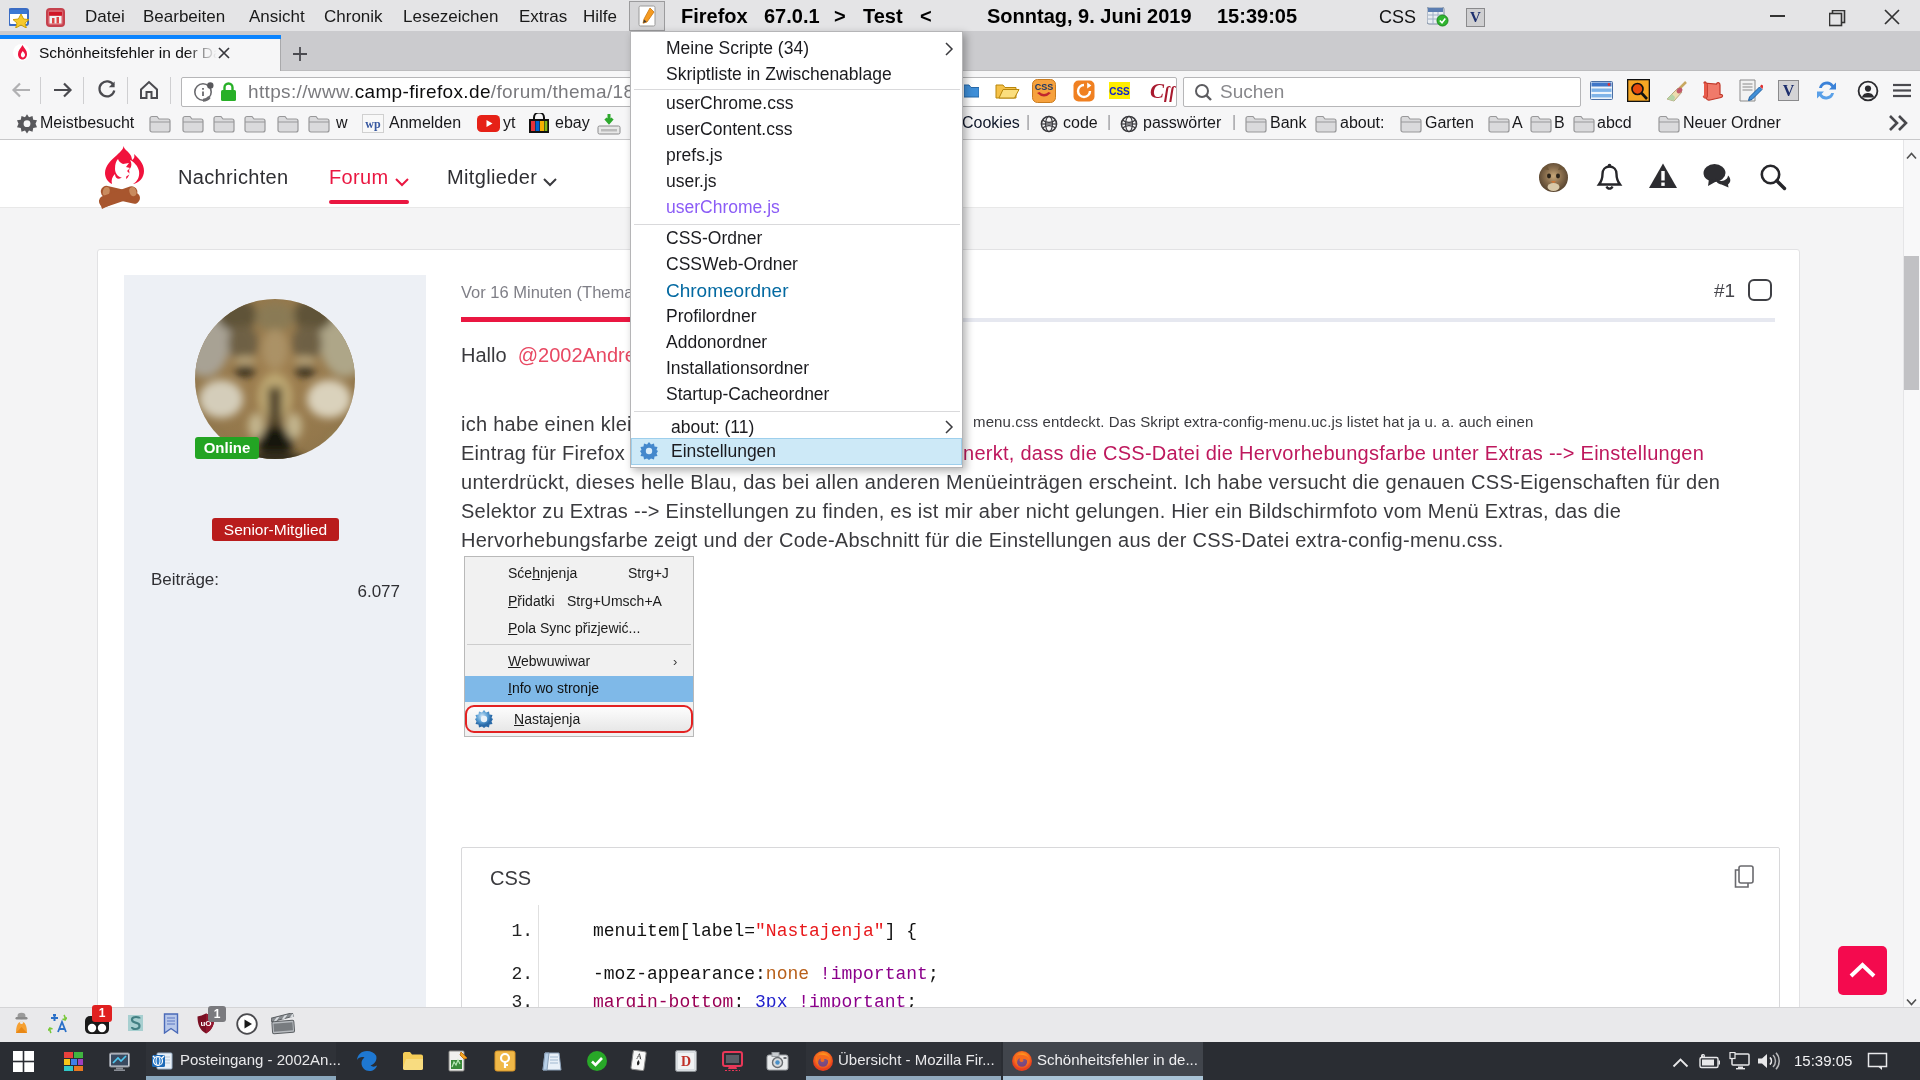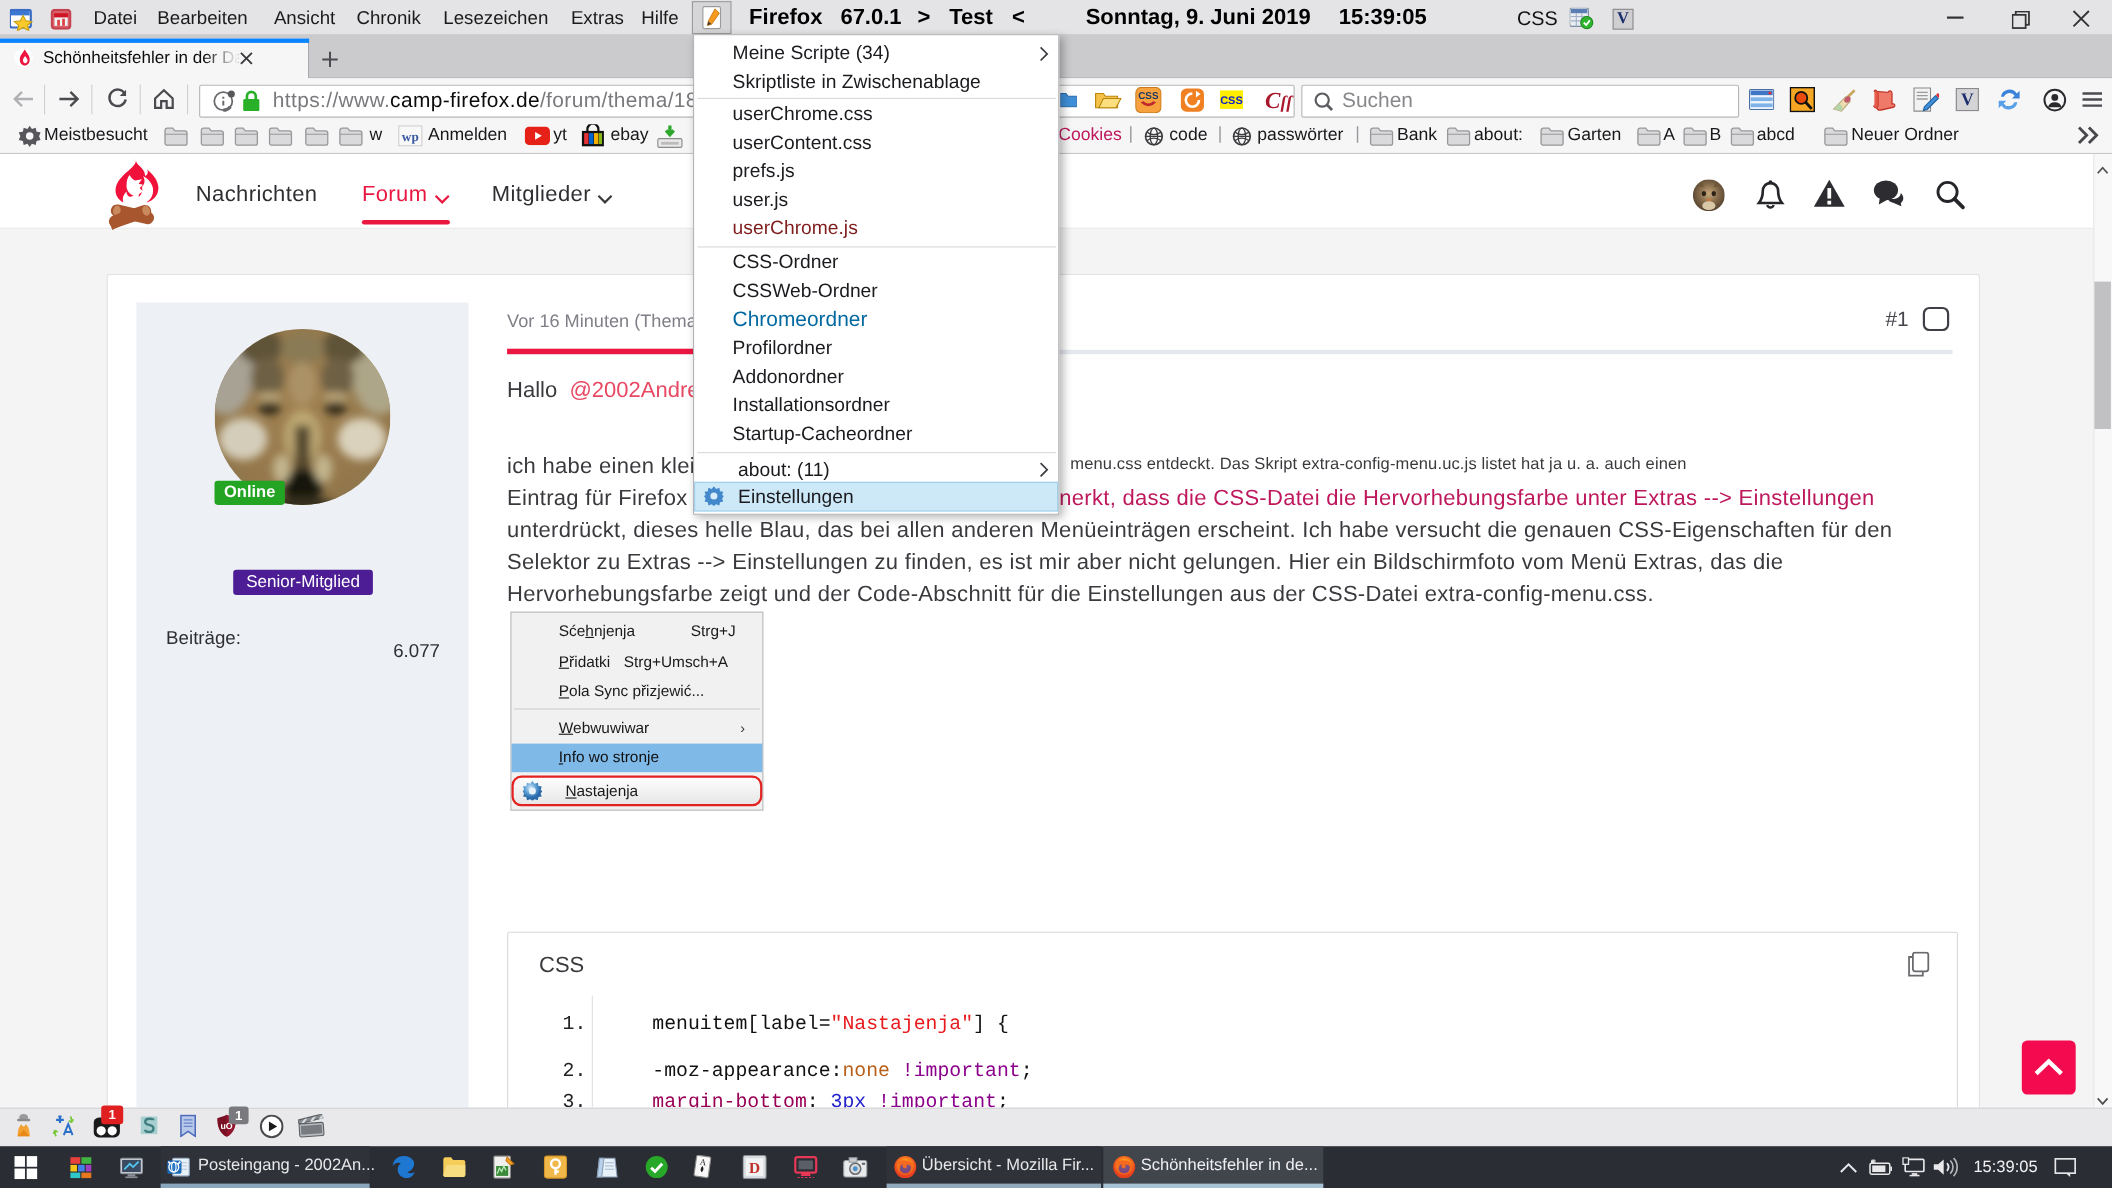--- a/index.html
+++ b/index.html
@@ -258,21 +258,21 @@
       <rect x="7.5" y="8" width="4" height="10" fill="#0064d2"></rect>
       <rect x="12" y="8" width="4" height="10" fill="#f5af02"></rect>
       <rect x="16.5" y="8" width="2.8" height="10" fill="#86b817"></rect>
     </svg></div>
 <div class="a" style="left:555px;top:114px;font-size:16px;color:#18181b;white-space:nowrap">ebay</div>
 <div class="a" style="left:597px;top:113px"><svg width="24" height="22">
       <rect x="1" y="13" width="22" height="8" rx="1.5" fill="#e8e8e8" stroke="#8a8a8c"></rect>
       <rect x="4" y="16" width="16" height="2.5" fill="#bbb"></rect>
       <path d="M12 1 L12 8 M8.5 5.5 L12 9.5 L15.5 5.5" stroke="#2da82d" stroke-width="3" fill="none"></path>
     </svg></div>
-<div class="a" style="left:962px;top:114px;font-size:16px;color:#be185d;white-space:nowrap">Cookies</div>
+<div class="a" style="left:962px;top:114px;font-size:16px;color:#0f172a;white-space:nowrap">Cookies</div>
 <div class="a" style="left:1026px;top:113px;font-size:16px;color:#9a9a9e">|</div>
 <div class="a" style="left:1040px;top:115px"><svg width="18" height="18">
       <circle cx="9" cy="9" r="7.6" fill="none" stroke="#3a3a3e" stroke-width="1.5"></circle>
       <ellipse cx="9" cy="9" rx="3.4" ry="7.6" fill="none" stroke="#3a3a3e" stroke-width="1.2"></ellipse>
       <line x1="1.4" y1="9" x2="16.6" y2="9" stroke="#3a3a3e" stroke-width="1.2"></line>
       <path d="M2.5 5 A 10 10 0 0 0 15.5 5 M2.5 13 A 10 10 0 0 1 15.5 13" fill="none" stroke="#3a3a3e" stroke-width="1.1"></path>
     </svg></div>
 <div class="a" style="left:1063px;top:114px;font-size:16px;color:#18181b;white-space:nowrap">code</div>
 <div class="a" style="left:1107px;top:113px;font-size:16px;color:#9a9a9e">|</div>
 <div class="a" style="left:1120px;top:115px"><svg width="18" height="18">
@@ -426,21 +426,21 @@
         <ellipse cx="80" cy="142" rx="19" ry="14" fill="#191509"></ellipse>
         <ellipse cx="61" cy="127" rx="8" ry="13" fill="#c3b58e"></ellipse>
         <ellipse cx="99" cy="127" rx="8" ry="13" fill="#c3b58e"></ellipse>
         <ellipse cx="5" cy="147" rx="20" ry="14" fill="#8a9260"></ellipse>
         <ellipse cx="155" cy="147" rx="20" ry="14" fill="#96a068"></ellipse>
         <ellipse cx="80" cy="161" rx="30" ry="9" fill="#362e1c"></ellipse>
       </g>
     </svg>
   </div>
   <div class="a" style="left:195px;top:297px;width:64px;height:22px;background:#23a423;border-radius:3px;color:#fff;font-size:15px;font-weight:bold;text-align:center;line-height:22px">Online</div>
-  <div class="a" style="left:212px;top:378px;width:127px;height:23px;background:#4c1d95;border-radius:3px;color:#fff;font-size:15.5px;text-align:center;line-height:23px">Senior-Mitglied</div>
+  <div class="a" style="left:212px;top:378px;width:127px;height:23px;background:#b91c1c;border-radius:3px;color:#fff;font-size:15.5px;text-align:center;line-height:23px">Senior-Mitglied</div>
   <div class="a" style="left:151px;top:430px;font-size:17px;color:#2f2f33">Beiträge:</div>
   <div class="a" style="left:300px;top:442px;width:100px;text-align:right;font-size:17px;color:#2f2f33">6.077</div>
 
   <div class="a" style="left:461px;top:143px;font-size:16.5px;color:#7f7f87">Vor 16 Minuten (Thema gestartet)</div>
   <div class="a" style="left:1714px;top:140px;font-size:19px;color:#46464c">#1</div>
   <div class="a" style="left:1748px;top:139px;width:24px;height:22px;background:#fff;border:2px solid #3f4045;border-radius:6px"></div>
   <div class="a" style="left:461px;top:178px;width:1314px;height:4px;background:#e6e8f0"></div>
   <div class="a" style="left:461px;top:177px;width:240px;height:5px;background:#ea1741"></div>
 
   <div class="a" style="left:461px;top:204px;font-size:20px;color:#3a3a3e">Hallo&nbsp; <span style="color:#e84862">@2002Andreas</span><span>,</span></div>
@@ -722,21 +722,21 @@
 <div class="a" style="left:666px;top:38px;font-size:17.5px;color:#1b1b1f;white-space:nowrap">Meine Scripte (34)</div>
 <div class="a" style="left:944px;top:41px"><svg width="10" height="16">
       <path d="M2 2 L8 8 L2 14" stroke="#3a3a3e" stroke-width="1.5" fill="none"></path>
     </svg></div>
 <div class="a" style="left:666px;top:64px;font-size:17.5px;color:#1b1b1f;white-space:nowrap">Skriptliste in Zwischenablage</div>
 <div class="a" style="left:634px;top:89px;width:326px;height:1px;background:#d9d9db"></div>
 <div class="a" style="left:666px;top:93px;font-size:17.5px;color:#1b1b1f;white-space:nowrap">userChrome.css</div>
 <div class="a" style="left:666px;top:119px;font-size:17.5px;color:#1b1b1f;white-space:nowrap">userContent.css</div>
 <div class="a" style="left:666px;top:145px;font-size:17.5px;color:#1b1b1f;white-space:nowrap">prefs.js</div>
 <div class="a" style="left:666px;top:171px;font-size:17.5px;color:#1b1b1f;white-space:nowrap">user.js</div>
-<div class="a" style="left:666px;top:197px;font-size:17.5px;color:#7f1d1d;white-space:nowrap">userChrome.js</div>
+<div class="a" style="left:666px;top:197px;font-size:17.5px;color:#8b5cf6;white-space:nowrap">userChrome.js</div>
 <div class="a" style="left:634px;top:224px;width:326px;height:1px;background:#d9d9db"></div>
 <div class="a" style="left:666px;top:228px;font-size:17.5px;color:#1b1b1f;white-space:nowrap">CSS-Ordner</div>
 <div class="a" style="left:666px;top:254px;font-size:17.5px;color:#1b1b1f;white-space:nowrap">CSSWeb-Ordner</div>
 <div class="a" style="left:666px;top:280px;font-size:19px;color:#0369a1;white-space:nowrap">Chromeordner</div>
 <div class="a" style="left:666px;top:306px;font-size:17.5px;color:#1b1b1f;white-space:nowrap">Profilordner</div>
 <div class="a" style="left:666px;top:332px;font-size:17.5px;color:#1b1b1f;white-space:nowrap">Addonordner</div>
 <div class="a" style="left:666px;top:358px;font-size:17.5px;color:#1b1b1f;white-space:nowrap">Installationsordner</div>
 <div class="a" style="left:666px;top:384px;font-size:17.5px;color:#1b1b1f;white-space:nowrap">Startup-Cacheordner</div>
 <div class="a" style="left:634px;top:411px;width:326px;height:1px;background:#d9d9db"></div>
 <div class="a" style="left:671px;top:417px;font-size:17.5px;color:#1b1b1f;white-space:nowrap">about: (11)</div>

